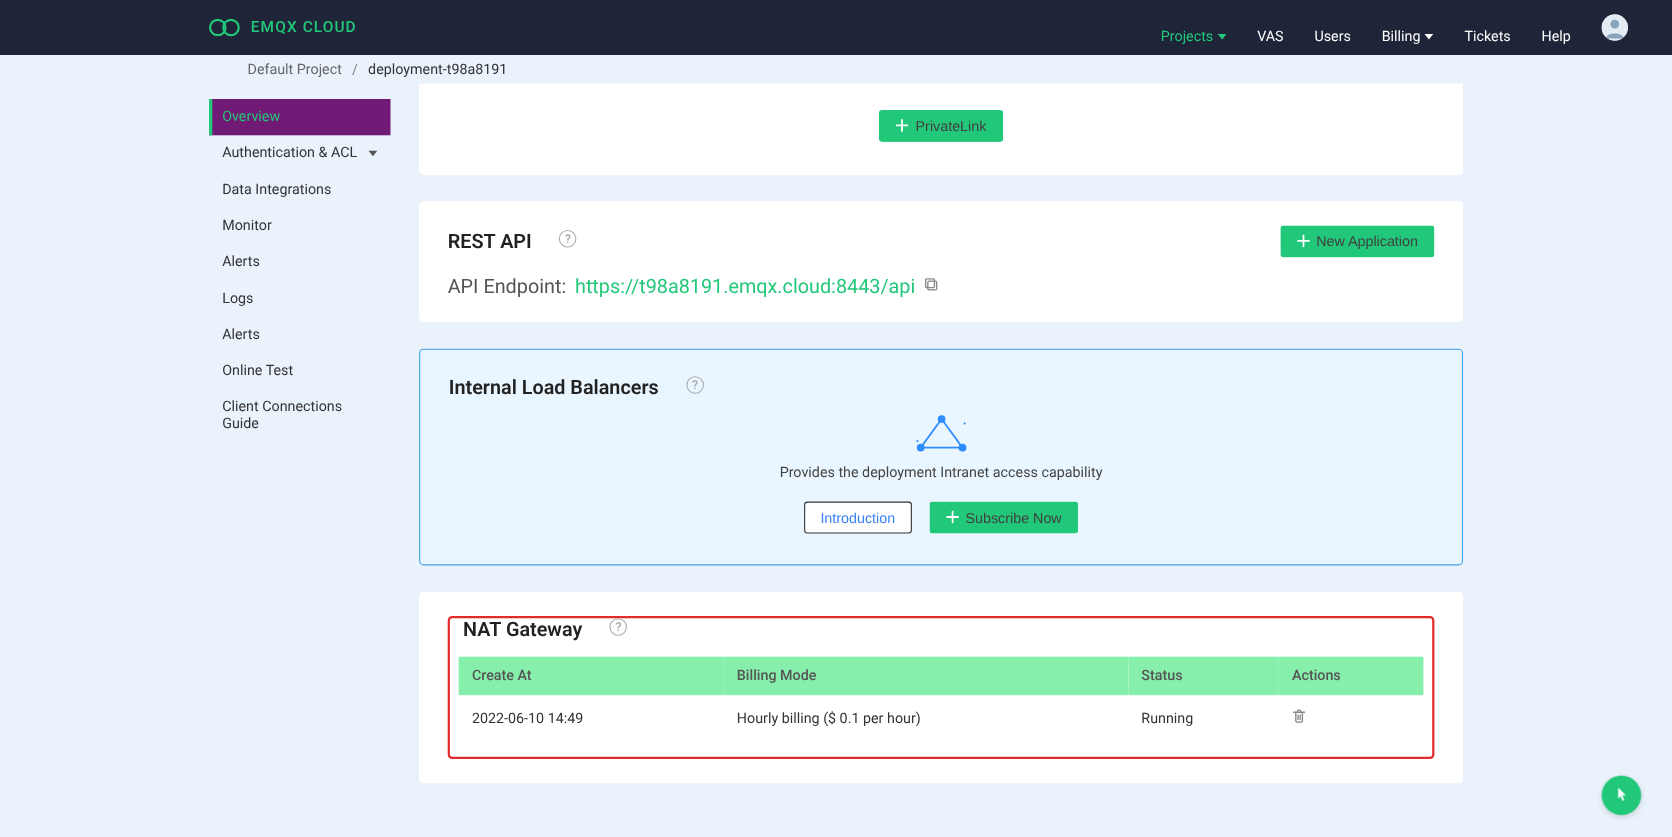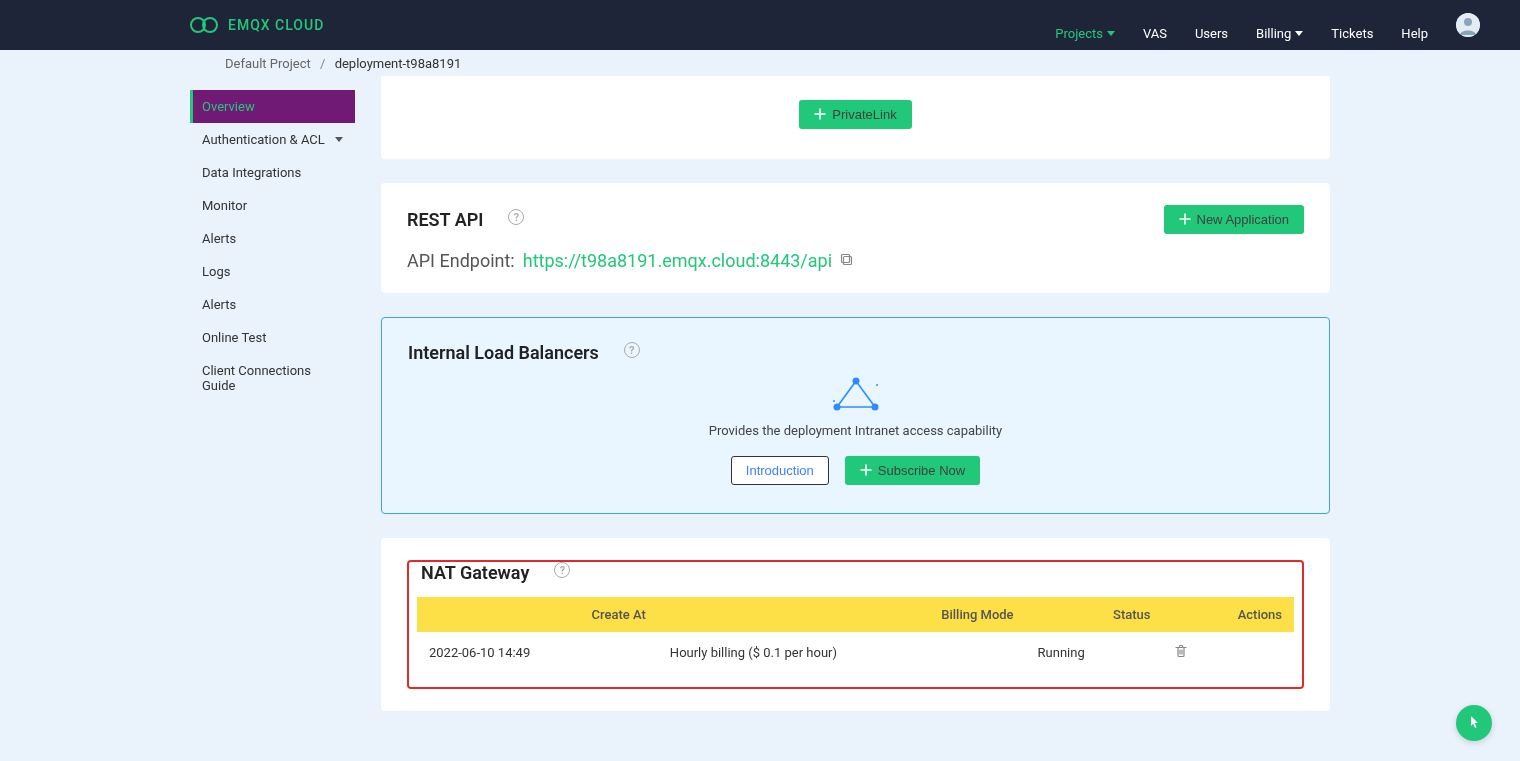--- a/index.html
+++ b/index.html
@@ -153,21 +153,21 @@
     padding: 24px 26px 28px;
     margin-bottom:24px;
   }
   .ilb-diagram{margin:14px auto 8px;display:flex;justify-content:center;}
   .ilb-caption{font-size:13px;color:#444;margin:10px 0 18px;}
   .ilb-actions{display:flex;gap:16px;justify-content:center;}
 
   
   .nat-outline{border:2px solid #e12a2a;border-radius:4px;padding:0 8px 14px;}
   table.data{width:100%;border-collapse:collapse;font-size:13px;margin-top:14px;}
-  table.data thead th{background:#fde047;text-align:right;font-weight:500;color:#555;padding:10px 12px;}
+  table.data thead th{background:#86efac;text-align:left;font-weight:500;color:#555;padding:10px 12px;}
   table.data tbody td{padding:12px;border-bottom:none;color:#333;}
   .trash-icon{color:#888;cursor:pointer;}
 
   
   .float-help{
     position:fixed;right:28px;bottom:20px;
     width:36px;height:36px;border-radius:50%;background:#22c879;
     display:flex;align-items:center;justify-content:center;
     color:#fff;cursor:pointer;box-shadow:0 2px 6px rgba(0,0,0,0.15);
   }

